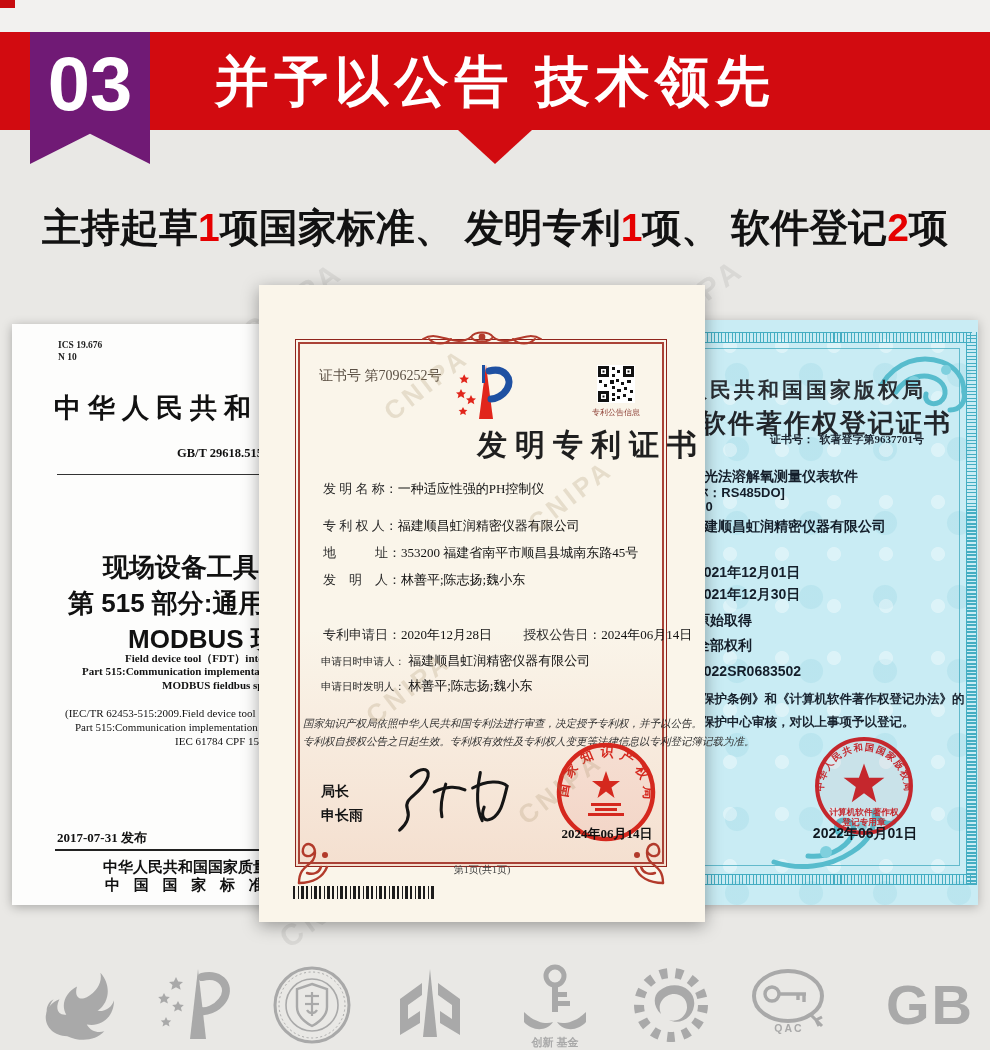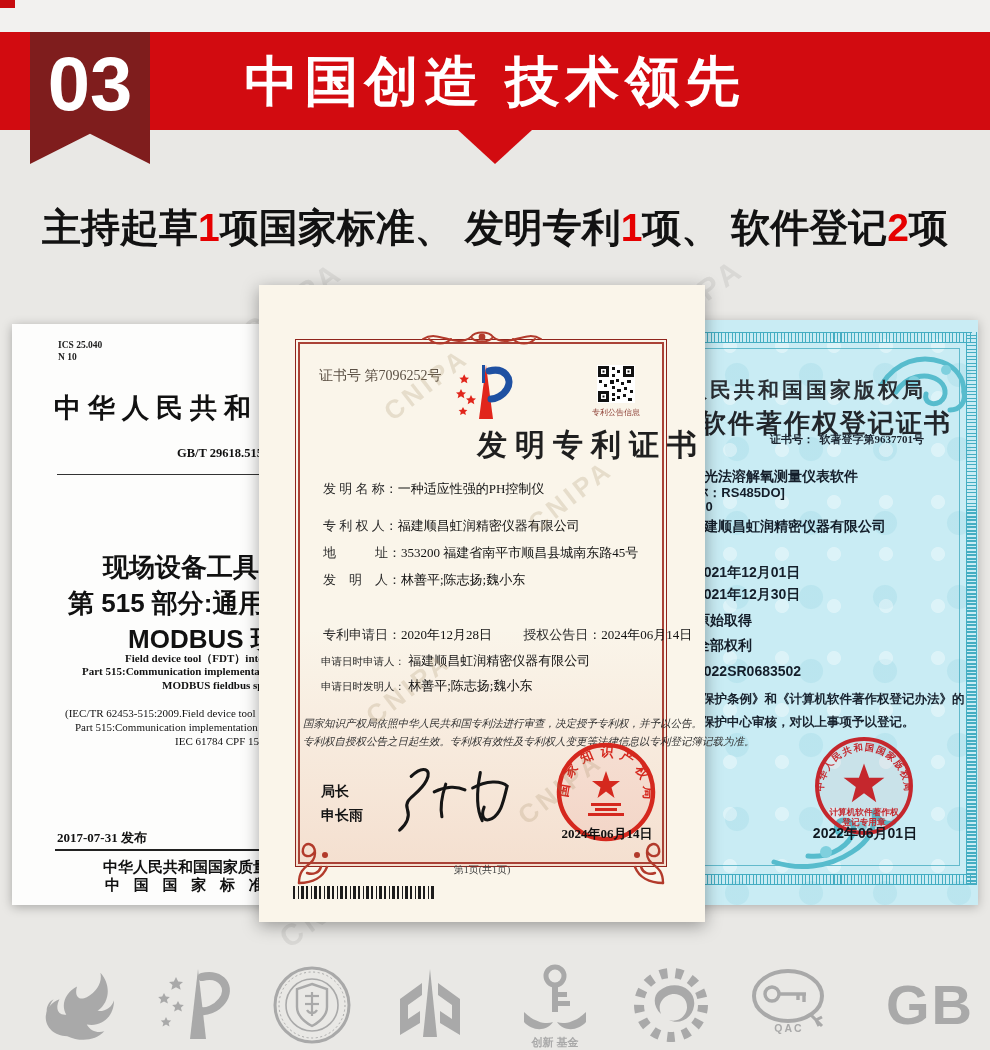--- a/index.html
+++ b/index.html
@@ -8,21 +8,21 @@
   [data-name]{box-sizing:border-box;}
 
   
   .top-strip{position:absolute;left:0;top:0;width:990px;height:32px;background:#f2f1ef;}
   .corner-flag{position:absolute;left:0;top:0;width:15px;height:8px;background:#c70b0e;}
   .banner{position:absolute;left:0;top:32px;width:990px;height:98px;background:#d20b10;}
   .banner-title{position:absolute;left:0;top:0;width:100%;height:98px;line-height:98px;
     text-align:center;color:#fff;font-size:54px;font-weight:bold;letter-spacing:6px;}
   .banner-arrow{position:absolute;left:458px;top:130px;width:0;height:0;
     border-left:37px solid transparent;border-right:37px solid transparent;border-top:34px solid #d20b10;}
-  .ribbon{position:absolute;left:30px;top:32px;width:120px;height:132px;background:#7f1d1d;
+  .ribbon{position:absolute;left:30px;top:32px;width:120px;height:132px;background:#701a75;
     clip-path:polygon(0 0,100% 0,100% 100%,50% 77%,0 100%);z-index:6;text-align:center;}
   .ribbon-num{color:#fff;font-size:76px;font-weight:bold;line-height:104px;}
 
   .subtitle{position:absolute;left:0;top:198px;width:990px;height:60px;line-height:60px;
     text-align:center;font-size:39px;font-weight:bold;color:#121212;}
   .subtitle .accent{color:#e60000;}
 
   
   .bg-wm{position:absolute;font-weight:bold;font-size:30px;letter-spacing:5px;
     color:rgba(80,80,80,0.10);transform:rotate(-36deg);z-index:1;font-family:"Liberation Sans",sans-serif;}
@@ -107,38 +107,38 @@
     color:#a9a9a9;letter-spacing:2px;font-family:"Liberation Sans",sans-serif;}
 </style>
 </head>
 <body>
 
 <div id="page" data-name="promo-page">
 
   <div class="top-strip" data-name="top-strip"></div>
   <div class="corner-flag" data-name="corner-flag"></div>
   <div class="banner" data-name="header-banner">
-    <div class="banner-title" data-name="page-title">中国创造  技术领先</div>
+    <div class="banner-title" data-name="page-title">并予以公告  技术领先</div>
   </div>
   <div class="banner-arrow" data-name="banner-pointer"></div>
   <div class="ribbon" data-name="section-number-ribbon">
     <div class="ribbon-num" data-name="section-number">03</div>
   </div>
 
   <div class="subtitle" data-name="subtitle">
     <span data-name="subtitle-seg">主持起草</span><span class="accent" data-name="subtitle-count">1</span><span data-name="subtitle-seg">项国家标准、 发明专利</span><span class="accent" data-name="subtitle-count">1</span><span data-name="subtitle-seg">项、 软件登记</span><span class="accent" data-name="subtitle-count">2</span><span data-name="subtitle-seg">项</span>
   </div>
 
   <span class="bg-wm" style="left:235px;top:285px;" data-name="background-watermark">CNIPA</span>
   <span class="bg-wm" style="left:636px;top:282px;" data-name="background-watermark">CNIPA</span>
   <span class="bg-wm" style="left:272px;top:890px;" data-name="background-watermark">CNIPA</span>
 
   <div class="std-doc" data-name="national-standard-document">
     <div class="std-ics" data-name="ics-code">
-      <div>ICS 25.040</div>
+      <div>ICS 19.676</div>
       <div>N 10</div>
     </div>
     <div class="std-title" data-name="standard-title">中华人民共和国国家标准</div>
     <div class="std-code" data-name="standard-code">GB/T 29618.515—2017</div>
     <div class="std-hr" data-name="divider"></div>
     <div class="std-cn" style="left:91px;top:226px;" data-name="standard-cn-title-line">现场设备工具(FDT)接口规范</div>
     <div class="std-cn" style="left:56px;top:262px;" data-name="standard-cn-title-line">第 515 部分:通用对象模型</div>
     <div class="std-cn" style="left:116px;top:298px;" data-name="standard-cn-title-line">MODBUS 现场总线</div>
     <div class="std-en" style="left:113px;top:327px;" data-name="standard-en-title-line">Field device tool（FDT）interface</div>
     <div class="std-en" style="left:70px;top:341px;" data-name="standard-en-title-line">Part 515:Communication implementation</div>

